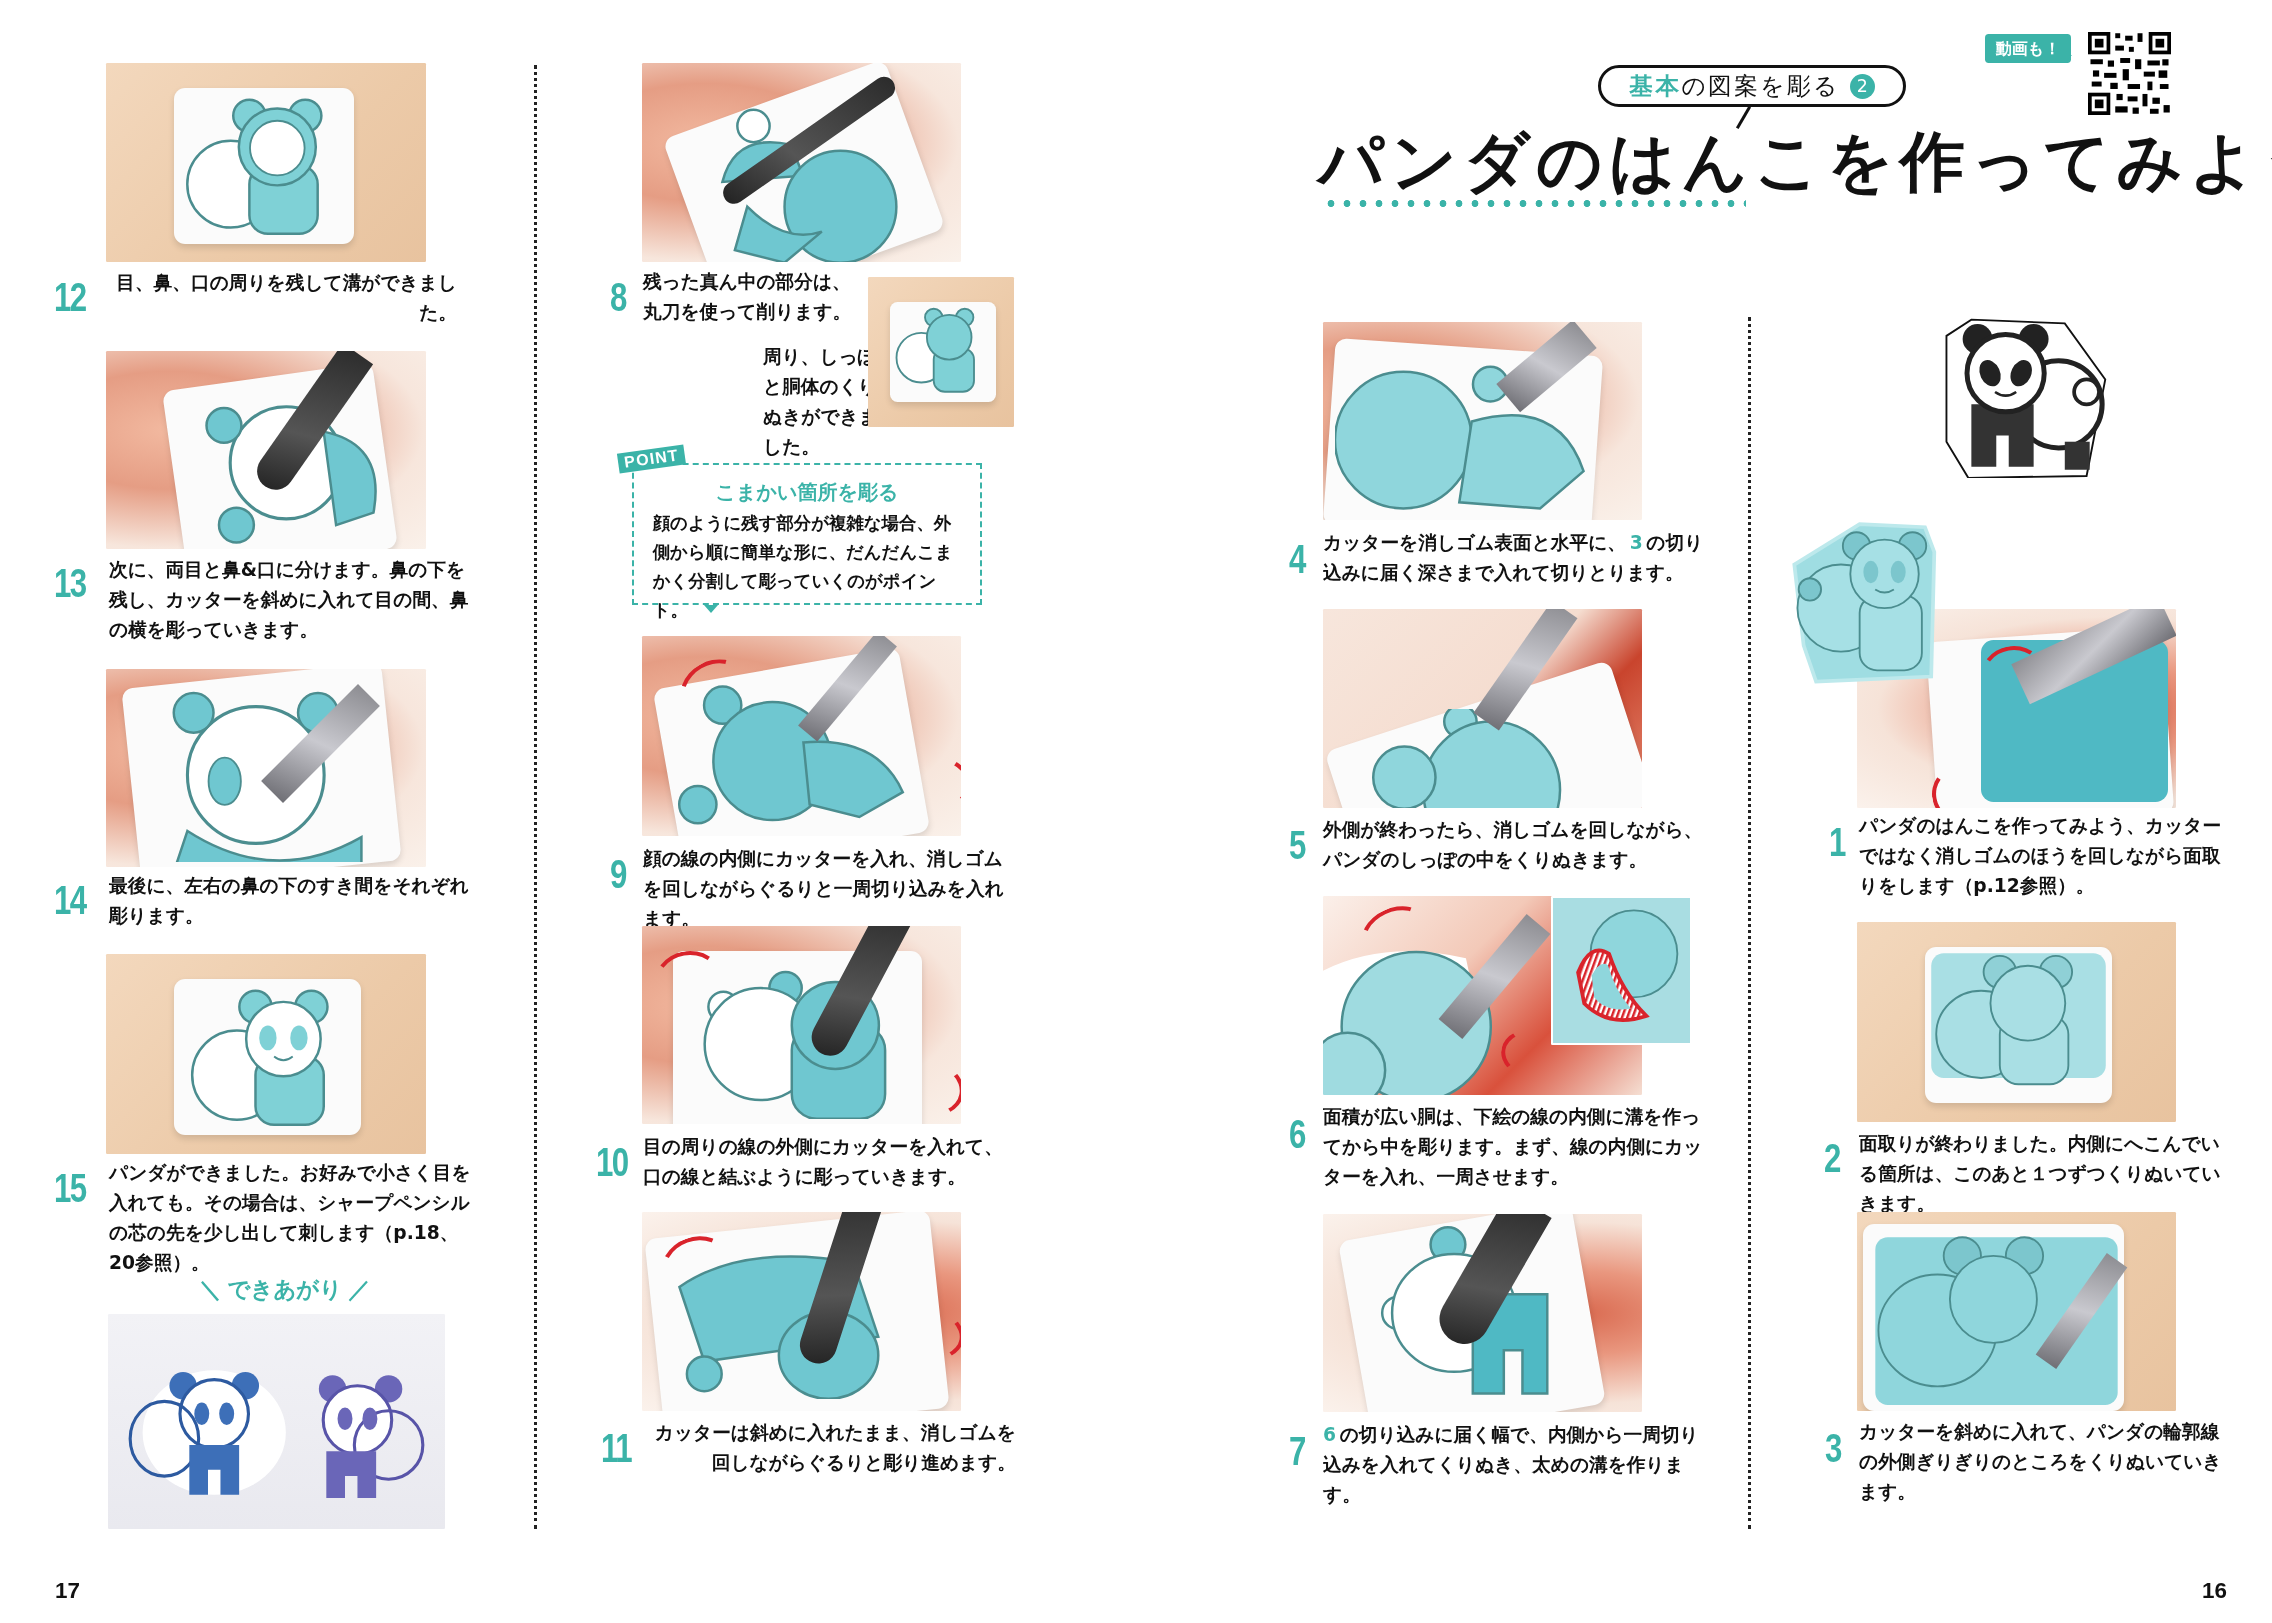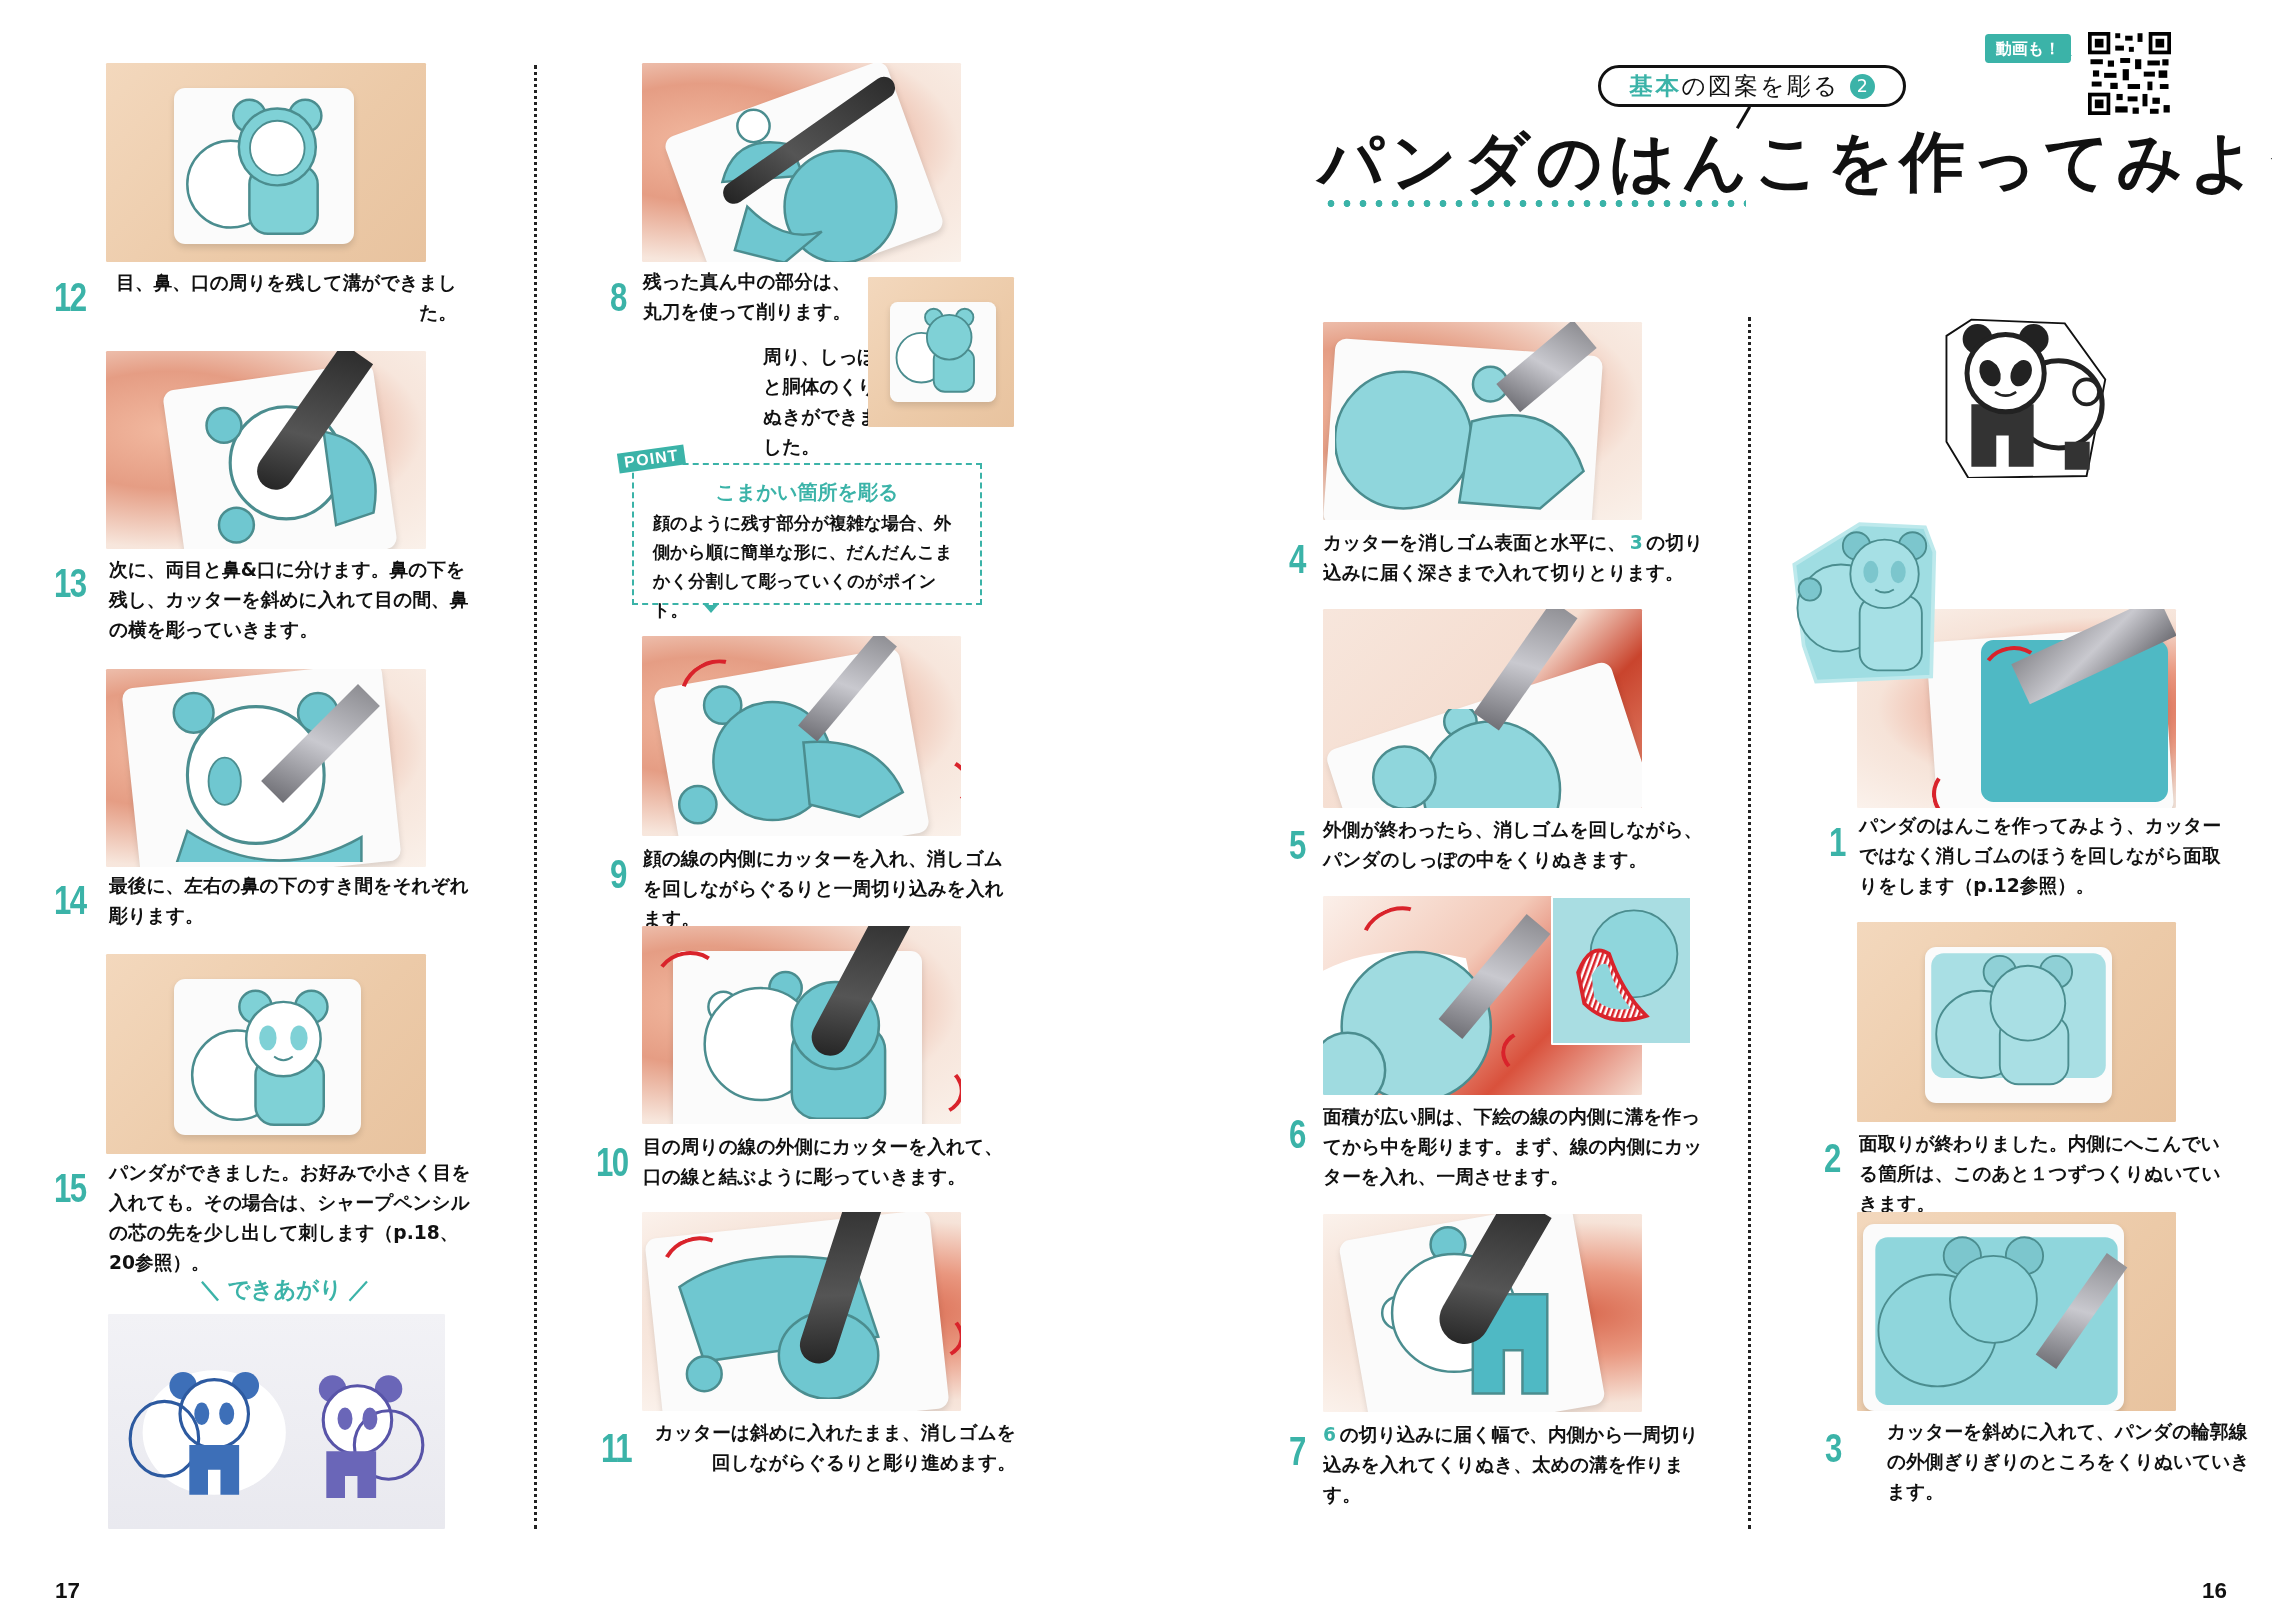--- a/index.html
+++ b/index.html
@@ -375,16 +375,16 @@
   <svg class="abs" style="left:12.4px;top:18.7px" width="255" height="174" viewBox="0 0 410 280">
     <rect x="10" y="10" width="390" height="270" rx="20" fill="#8fd6dc"></rect>
     <circle cx="250" cy="40" r="30" fill="#7cc6cd" stroke="#4b8d8f" stroke-width="3"></circle>
     <circle cx="150" cy="40" r="30" fill="#7cc6cd" stroke="#4b8d8f" stroke-width="3"></circle>
     <ellipse cx="110" cy="160" rx="95" ry="90" fill="#8fd6dc" stroke="#4b8d8f" stroke-width="3"></ellipse>
     <circle cx="200" cy="110" r="70" fill="#8fd6dc" stroke="#4b8d8f" stroke-width="3"></circle>
   </svg>
   <div class="blade-silver" style="left:212px;top:37px;width:25px;height:124px;transform:rotate(35deg);"></div>
 </div>
 <div class="num" style="left:1825px;top:1428px;">3</div>
-<div class="step-text" style="left:1859px;top:1417px;width:379px;margin-left:28px;">カッターを斜めに入れて、パンダの輪郭線の外側ぎりぎりのところをくりぬいていきます。</div>
+<div class="step-text" style="left:1859px;top:1417px;width:379px;">カッターを斜めに入れて、パンダの輪郭線の外側ぎりぎりのところをくりぬいていきます。</div>
 
 <div class="pagenum" style="left:2202px;top:1578px;">16</div>
 
 
 </body></html>

